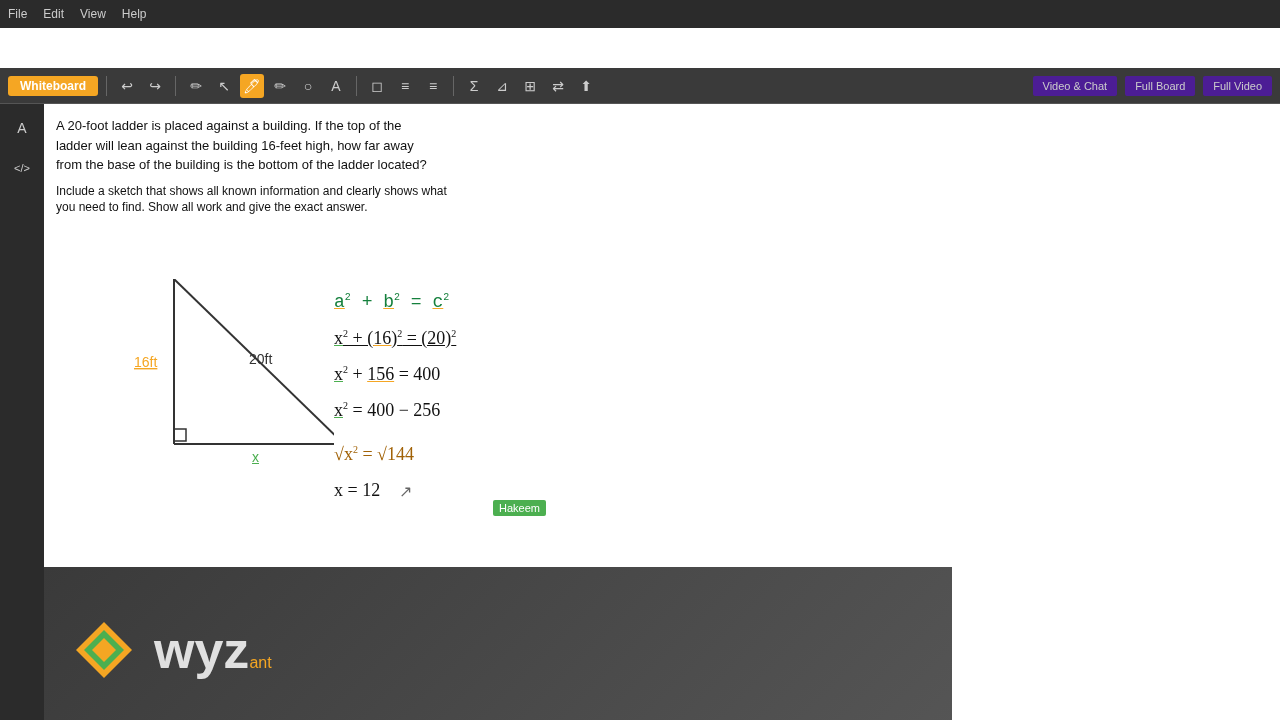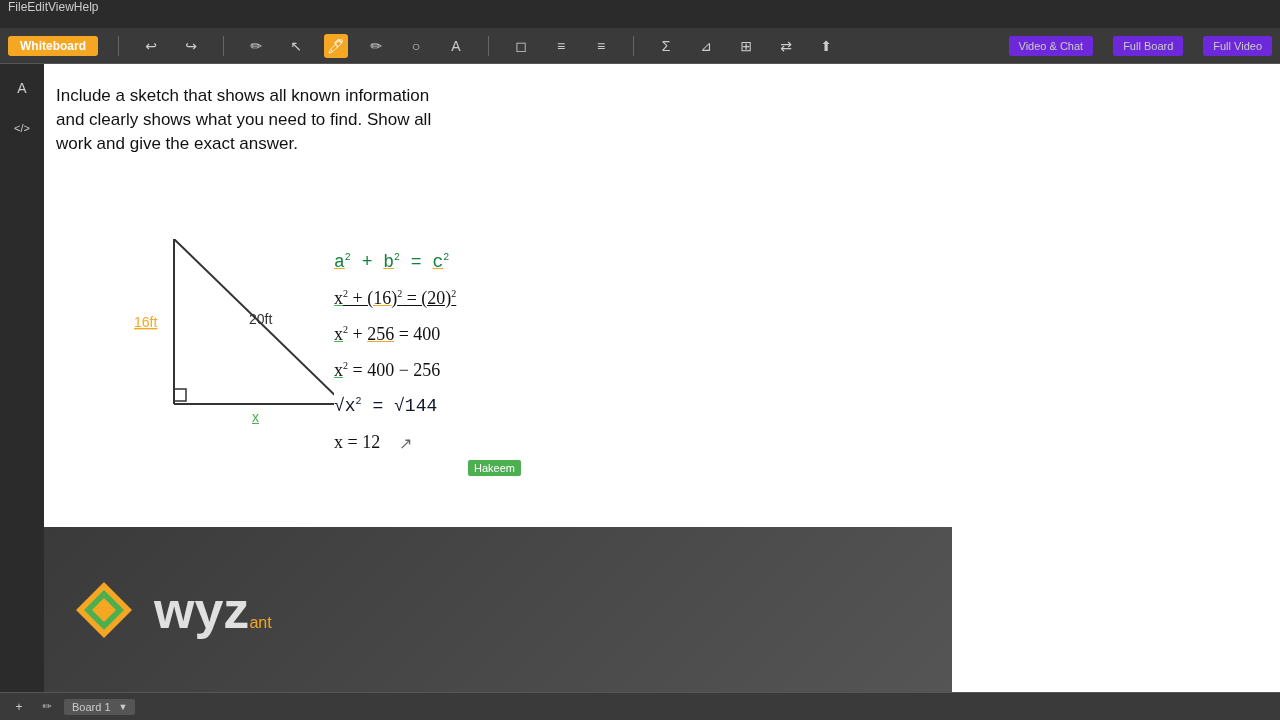--- a/index.html
+++ b/index.html
@@ -1,39 +1,42 @@
 <!DOCTYPE html>
 <html><head>
   <meta charset="utf-8">
   <style>
     * { margin: 0; padding: 0; box-sizing: border-box; }
     body { width: 1280px; height: 720px; overflow: hidden; font-family: Arial, sans-serif; background: #fff; }
 
     
     #menu-bar {
       display: flex;
+      align-items: center;
       height: 28px;
       background: #2b2b2b;
       padding: 0 8px;
+      gap: 16px;
     }
     .menu-item {
       color: #ccc;
       font-size: 12px;
       cursor: pointer;
     }
 
     
     #toolbar {
       display: flex;
       align-items: center;
       height: 36px;
       background: #3a3a3a;
       padding: 0 8px;
-      gap: 16px;
+      gap: 4px;
       border-bottom: 1px solid #555;
+      margin-top: 40px;
     }
     .whiteboard-tab {
       background: #f5a623;
       color: #fff;
       padding: 3px 12px;
       border-radius: 3px;
       font-size: 12px;
       font-weight: bold;
       cursor: pointer;
     }
@@ -50,21 +53,21 @@
       align-items: center;
       justify-content: center;
       color: #ccc;
       font-size: 14px;
       cursor: pointer;
       border-radius: 3px;
     }
     .toolbar-btn.active { background: #f5a623; color: #fff; }
     .toolbar-spacer { flex: 1; }
     .header-btn {
-      background: #6d28d9;
+      background: #4c1d95;
       color: #ccc;
       border: none;
       padding: 4px 10px;
       font-size: 11px;
       cursor: pointer;
       border-radius: 2px;
       margin-left: 4px;
     }
 
     
@@ -110,21 +113,21 @@
       left: 12px;
       right: 20px;
     }
     #question-text {
       font-size: 13px;
       color: #111;
       line-height: 1.5;
       max-width: 380px;
     }
     #question-sub {
-      font-size: 17px;
+      font-size: 12px;
       color: #111;
       margin-top: 8px;
       max-width: 400px;
       line-height: 1.4;
     }
 
     
     #diagram-area {
       position: absolute;
       top: 175px;
@@ -147,21 +150,21 @@
       text-decoration: underline;
       text-decoration-color: #4caf50;
     }
 
     sup { font-size: 10px; }
 
     
     #cursor-tooltip {
       position: absolute;
       top: 396px;
-      left: 424px;
+      left: 449px;
       background: #4caf50;
       color: #fff;
       font-size: 11px;
       padding: 2px 6px;
       border-radius: 2px;
     }
 
     
     #banner {
       position: absolute;
@@ -269,20 +272,21 @@
 <div id="main">
 
   <div id="left-sidebar">
     <div class="sidebar-icon">A</div>
     <div class="sidebar-icon" style="font-size:11px;">&lt;/&gt;</div>
   </div>
 
   <div id="whiteboard">
 
     <div id="question-area">
+      <div id="question-text">A 20-foot ladder is placed against a building. If the top of the ladder will lean against the building 16-feet high, how far away from the base of the building is the bottom of the ladder located?</div>
       <div id="question-sub">Include a sketch that shows all known information and clearly shows what you need to find. Show all work and give the exact answer.</div>
     </div>
 
     <div id="diagram-area">
       <svg width="230" height="185">
 
         <line x1="70" y1="0" x2="70" y2="165" stroke="#333" stroke-width="2"></line>
         <line x1="70" y1="165" x2="240" y2="165" stroke="#333" stroke-width="2"></line>
         <line x1="70" y1="0" x2="240" y2="165" stroke="#333" stroke-width="2"></line>
 
@@ -302,29 +306,29 @@
         <span class="underline-yellow">a</span><sup>2</sup> + 
         <span class="underline-yellow">b</span><sup>2</sup> = 
         <span class="underline-yellow">c</span><sup>2</sup>
       </div>
 
       <div style="font-size:18px; font-family:'Times New Roman',serif; line-height:2; color:#111;text-decoration:underline;">
         <span class="underline-green">x</span><sup>2</sup> + (<span class="underline-yellow">16</span>)<sup>2</sup> = (20)<sup>2</sup>
       </div>
 
       <div style="font-size:18px; font-family:'Times New Roman',serif; line-height:2; color:#111;">
-        <span class="underline-green">x</span><sup>2</sup> + <span class="underline-yellow">256</span> = 400
+        <span class="underline-green">x</span><sup>2</sup> + <span class="underline-yellow">156</span> = 400
       </div>
 
       <div style="font-size:18px; font-family:'Times New Roman',serif; line-height:2; color:#111;">
         <span class="underline-green">x</span><sup>2</sup> = 400 − 256
       </div>
 
 
-      <div style="font-size:18px; font-family:Liberation Mono, monospace; line-height:2; color:#0f172a;">
+      <div style="font-size:18px; font-family:Liberation Serif, serif; line-height:2; color:#a16207;margin-top:8px;">
         √x<sup>2</sup> = √144
       </div>
 
       <div style="font-size:18px; font-family:Liberation Serif, serif; line-height:2; color:#111; position:relative;">
         x = 12
         
         <span style="position:absolute; left:65px; top:4px; color:#666; font-size:16px;">↗</span>
       </div>
 
     </div>

